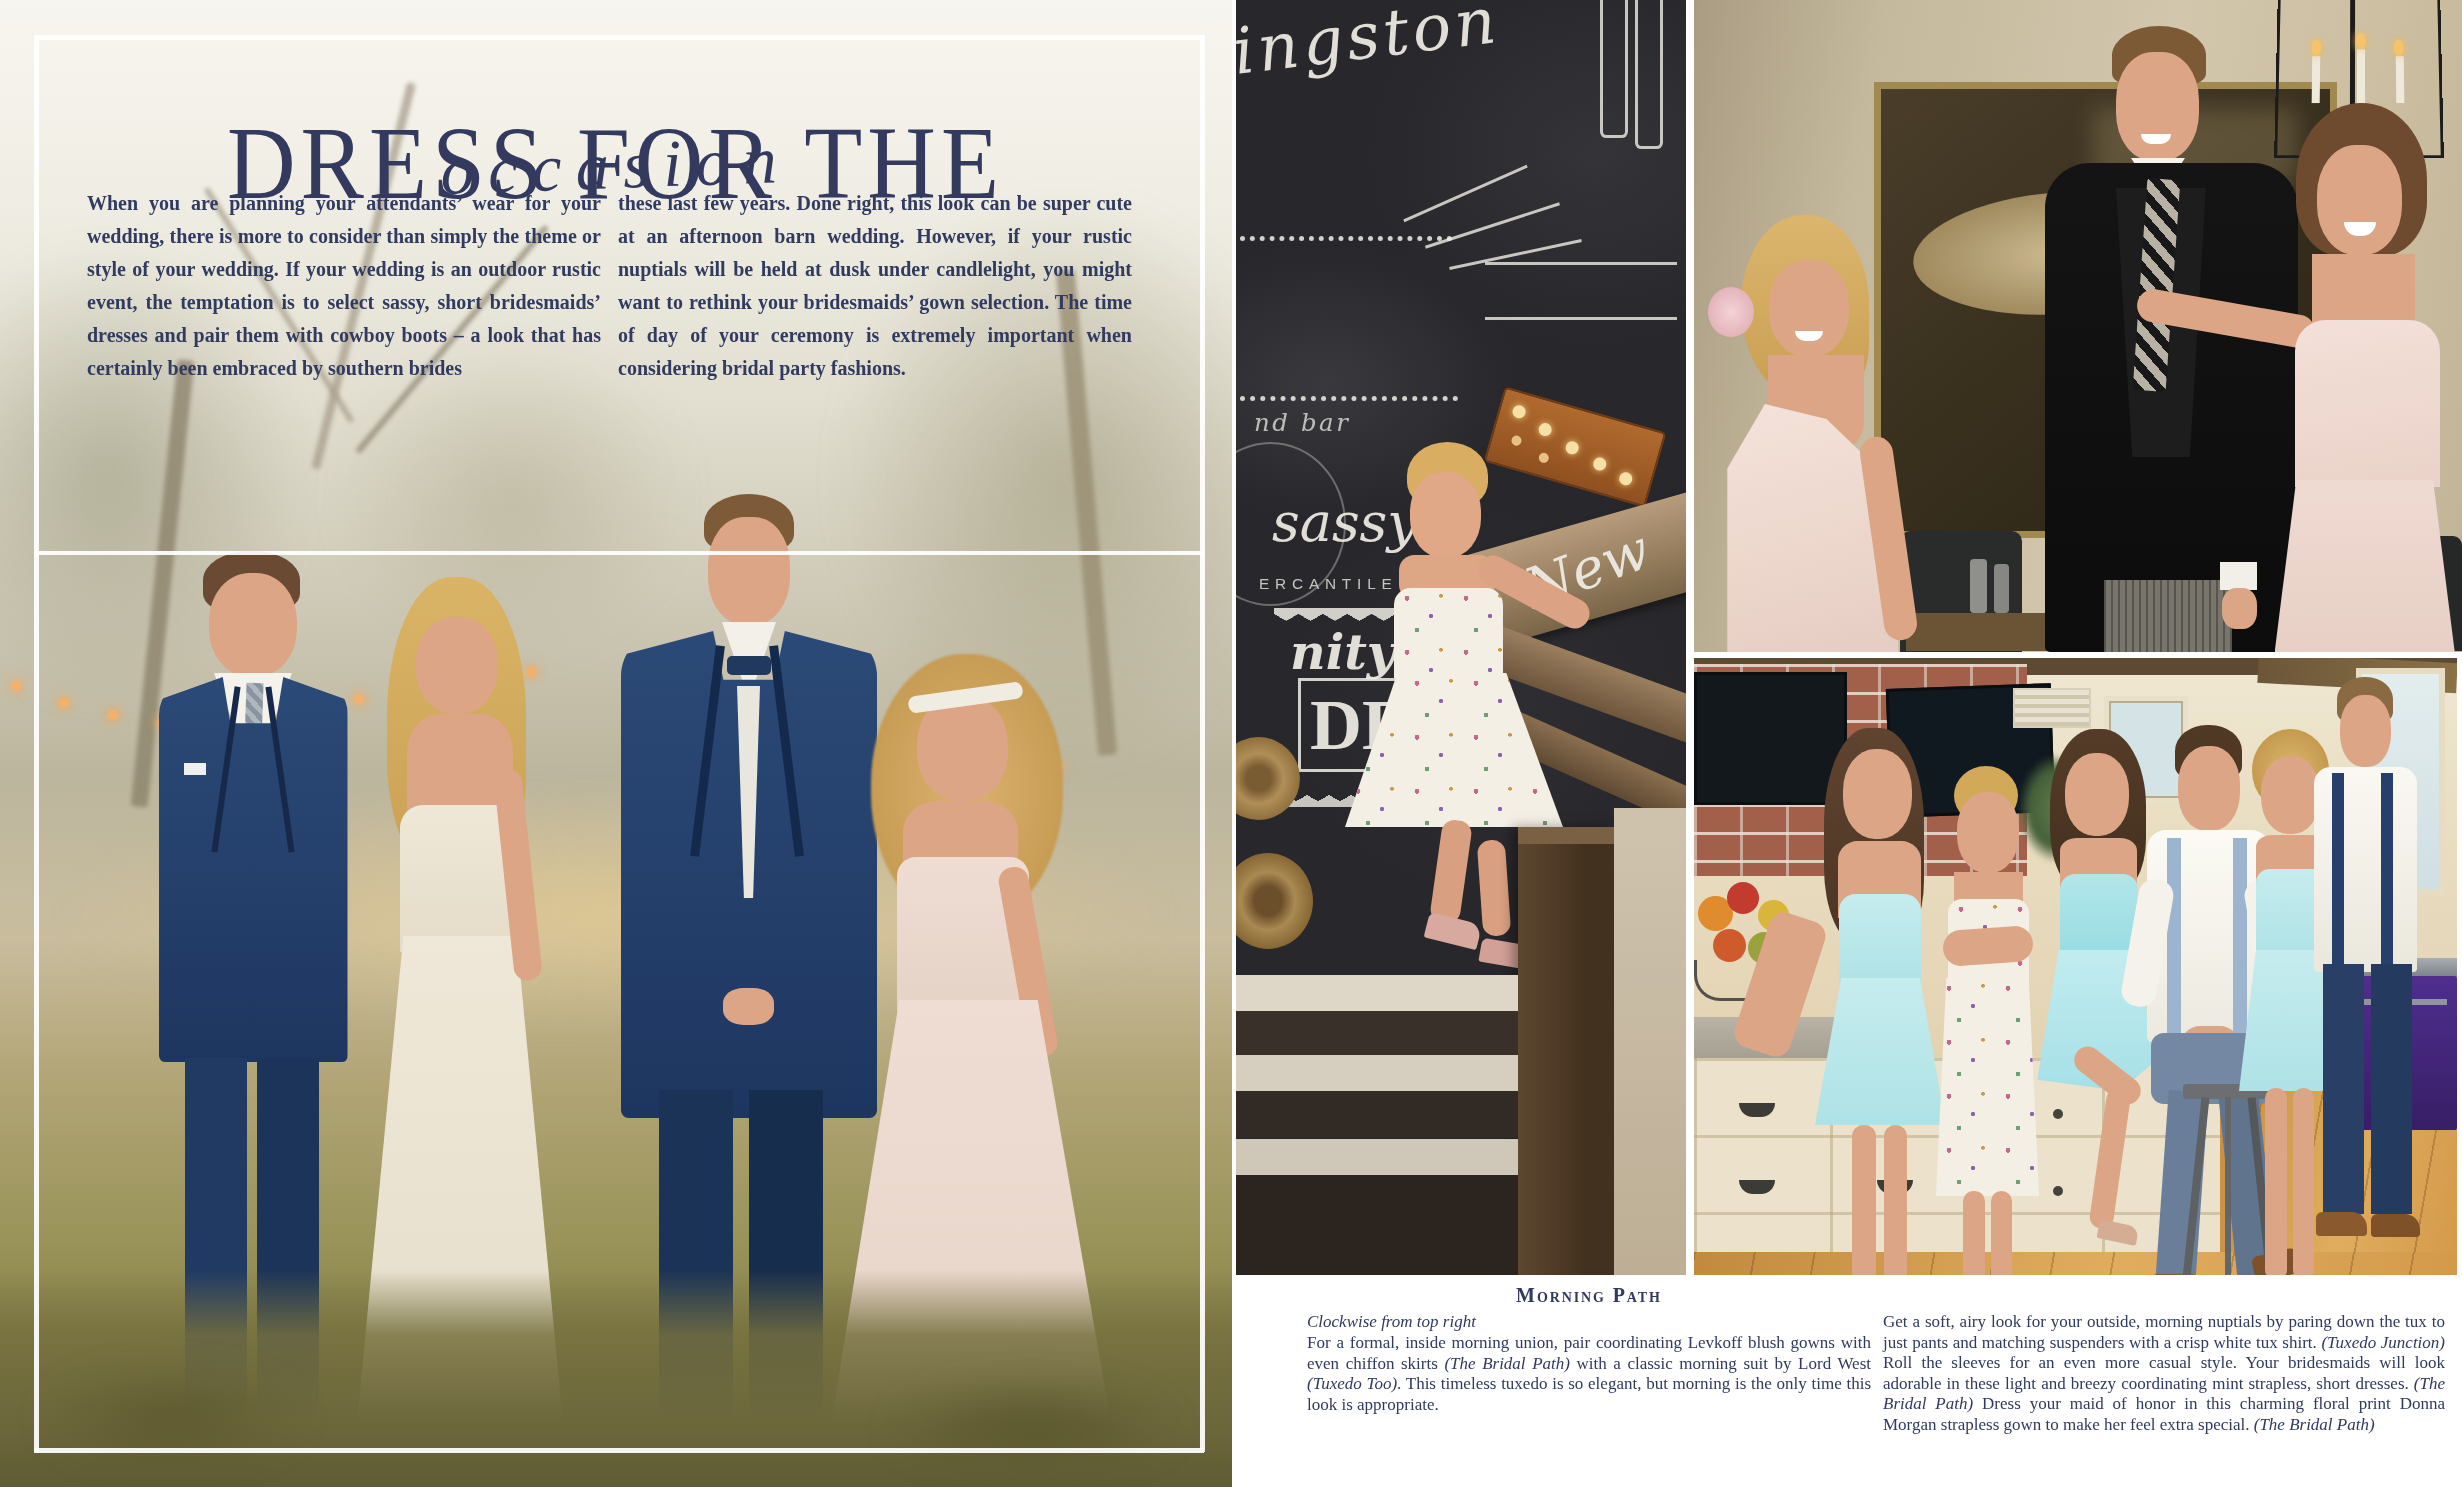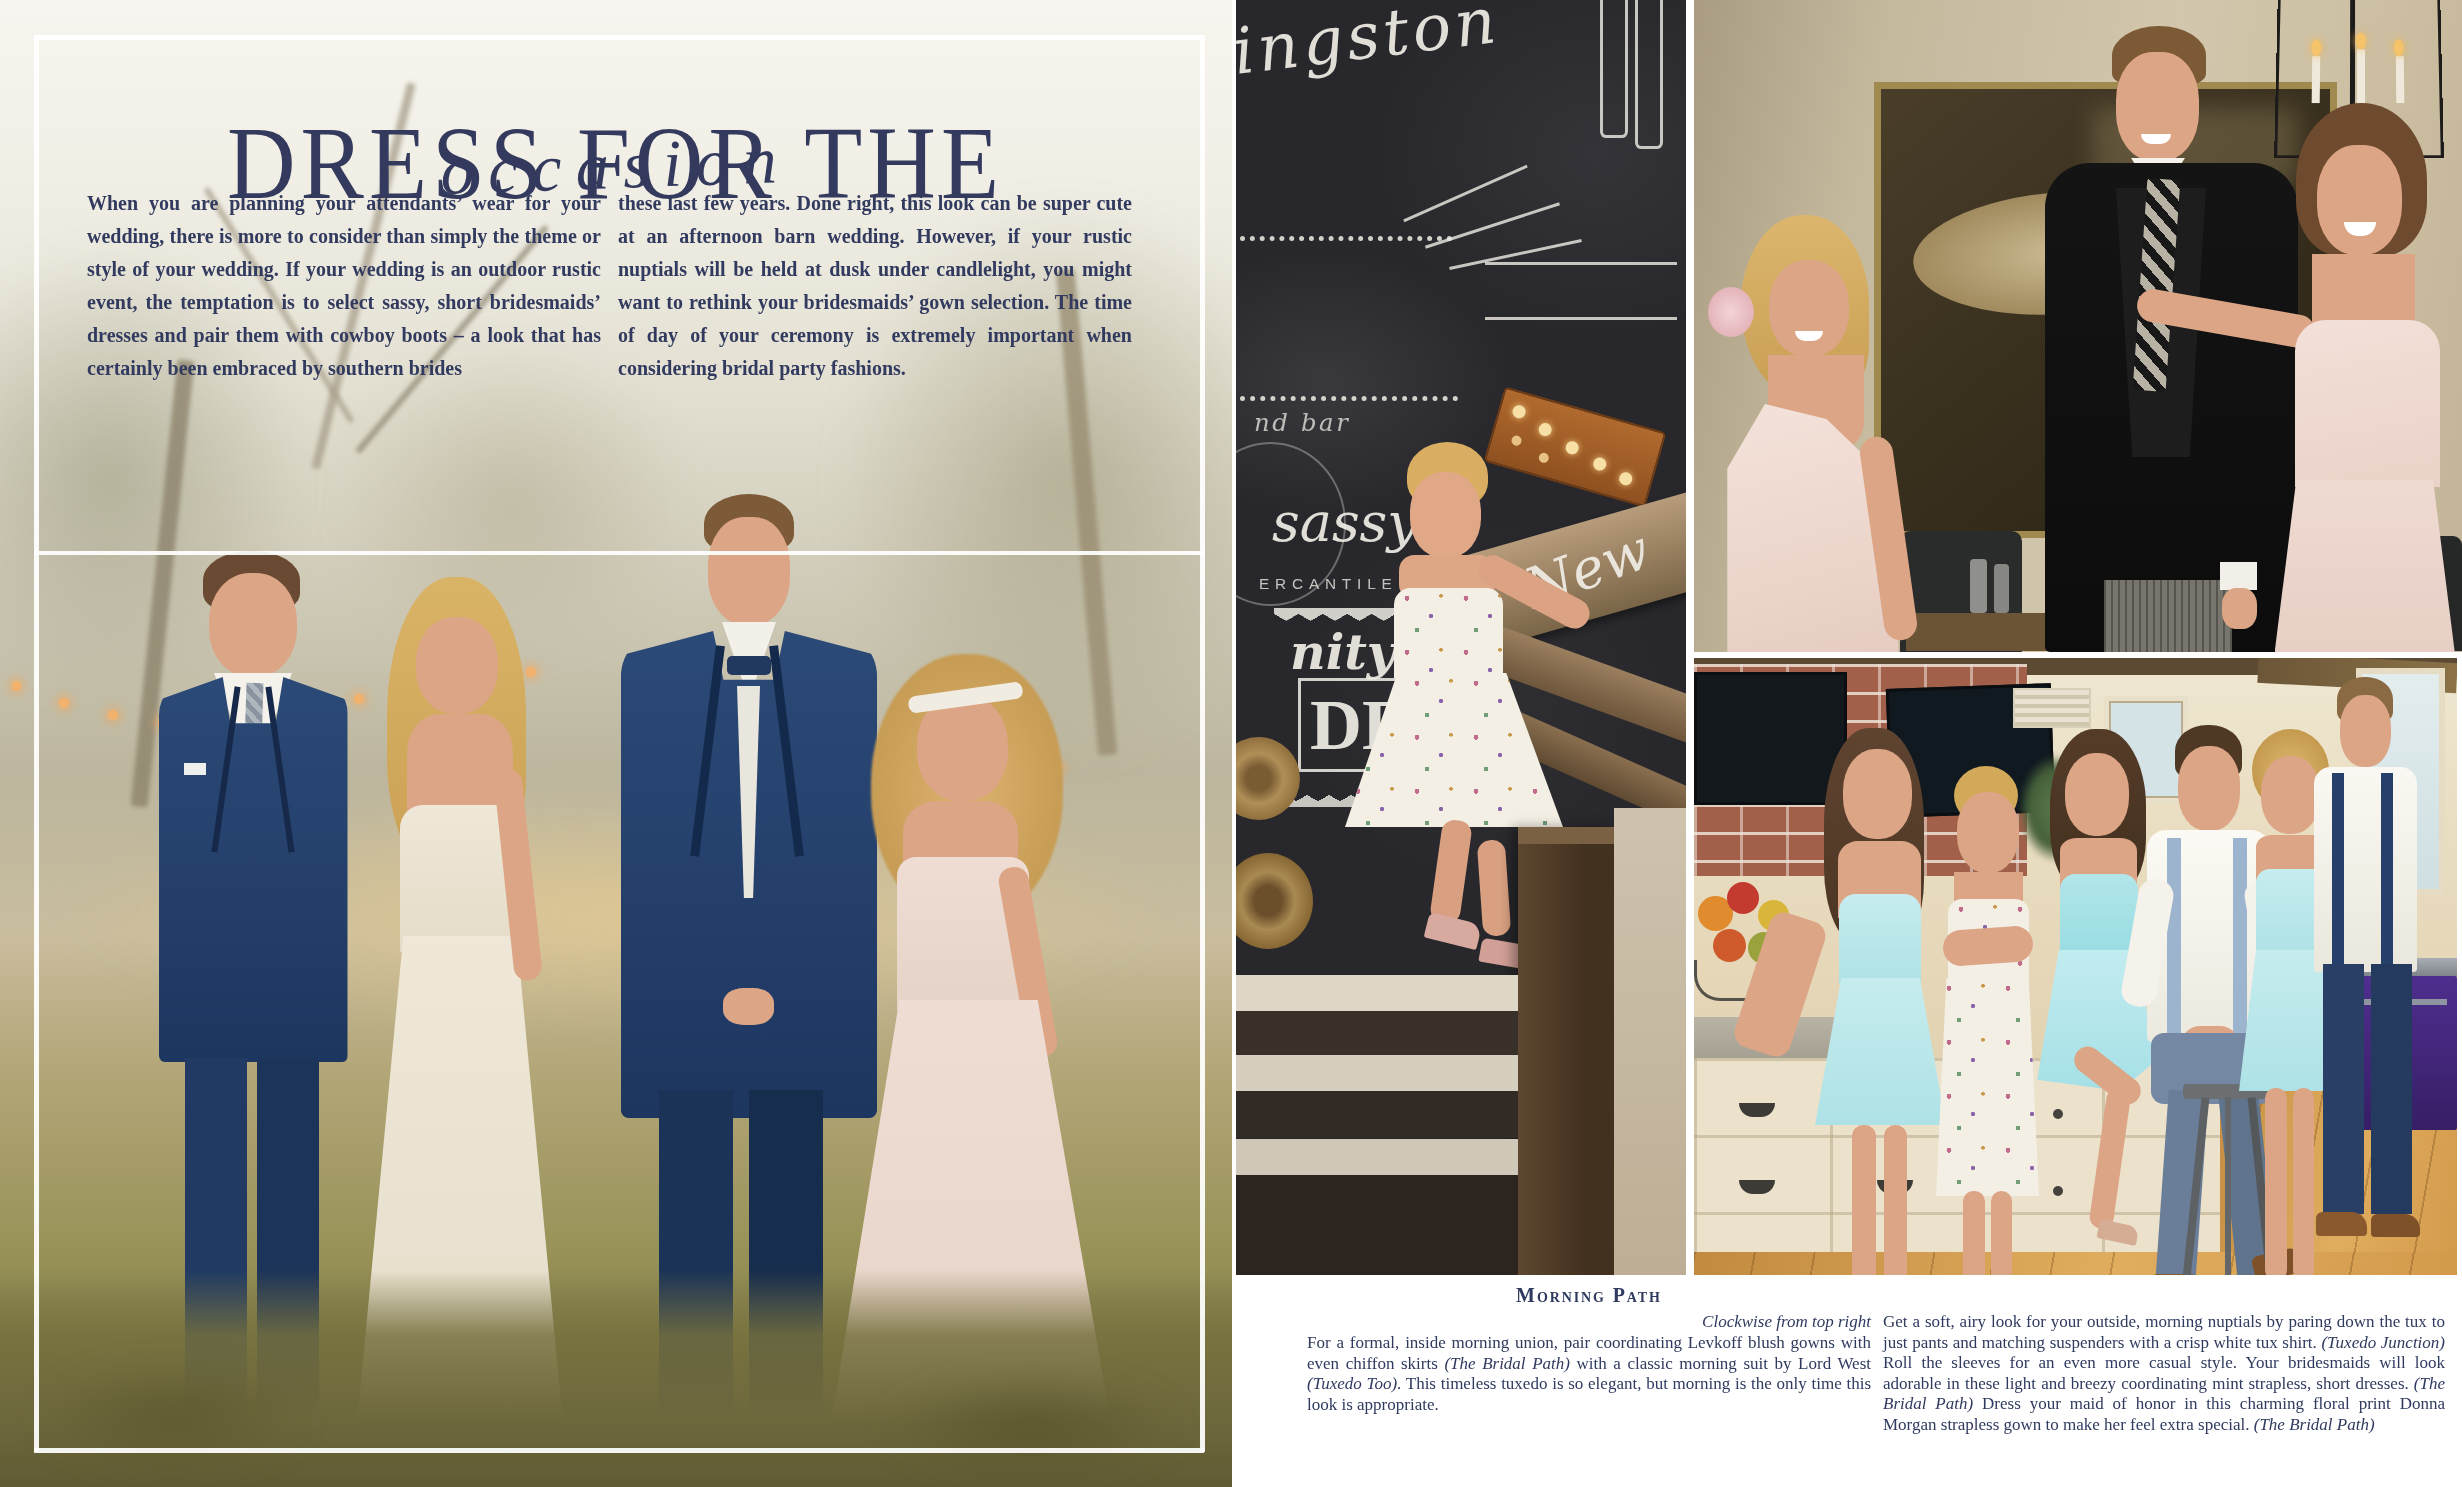--- a/index.html
+++ b/index.html
@@ -405,18 +405,18 @@
       <div class="abs" style="left:33px;top:96px;width:11.5px;height:192px;background:#27406b;"></div>
       <div class="abs" style="left:82px;top:96px;width:11.5px;height:192px;background:#27406b;"></div>
       <div class="abs" style="left:24.4px;top:287px;width:41px;height:250px;background:#2a3f66;"></div>
       <div class="abs" style="left:72px;top:287px;width:41px;height:250px;background:#243a5e;"></div>
       <div class="abs" style="left:16.7px;top:535px;width:51px;height:24.4px;background:#8a5a2e;border-radius:6.4px 15.4px 3.8px 3.8px;"></div>
       <div class="abs" style="left:72px;top:537px;width:49px;height:23px;background:#7e5128;border-radius:6.4px 15.4px 3.8px 3.8px;"></div>
     </div>
   </section>
 
   <div id="caption-heading">Morning Path</div>
-  <div class="cap-col kicker" style="left:1307px;top:1312px;width:564px;text-align:right;">Clockwise from top right</div>
+  <div class="cap-col kicker" style="left:1307px;top:1312px;width:564px;">Clockwise from top right</div>
   <div class="cap-col" style="left:1307px;top:1333px;width:564px;"><span>For a formal, inside morning union, pair coordinating Levkoff blush gowns with even chiffon skirts </span><i>(The Bridal Path)</i><span> with a classic morning suit by Lord West </span><i>(Tuxedo Too)</i><span>. This timeless tuxedo is so elegant, but morning is the only time this look is appropriate.</span></div>
   <div class="cap-col" style="left:1883px;top:1312px;width:562px;"><span>Get a soft, airy look for your outside, morning nuptials by paring down the tux to just pants and matching suspenders with a crisp white tux shirt. </span><i>(Tuxedo Junction)</i><span> Roll the sleeves for an even more casual style. Your bridesmaids will look adorable in these light and breezy coordinating mint strapless, short dresses. </span><i>(The Bridal Path)</i><span> Dress your maid of honor in this charming floral print Donna Morgan strapless gown to make her feel extra special.  </span><i>(The Bridal Path)</i></div>
 
 </div>
 
 
 </body></html>

